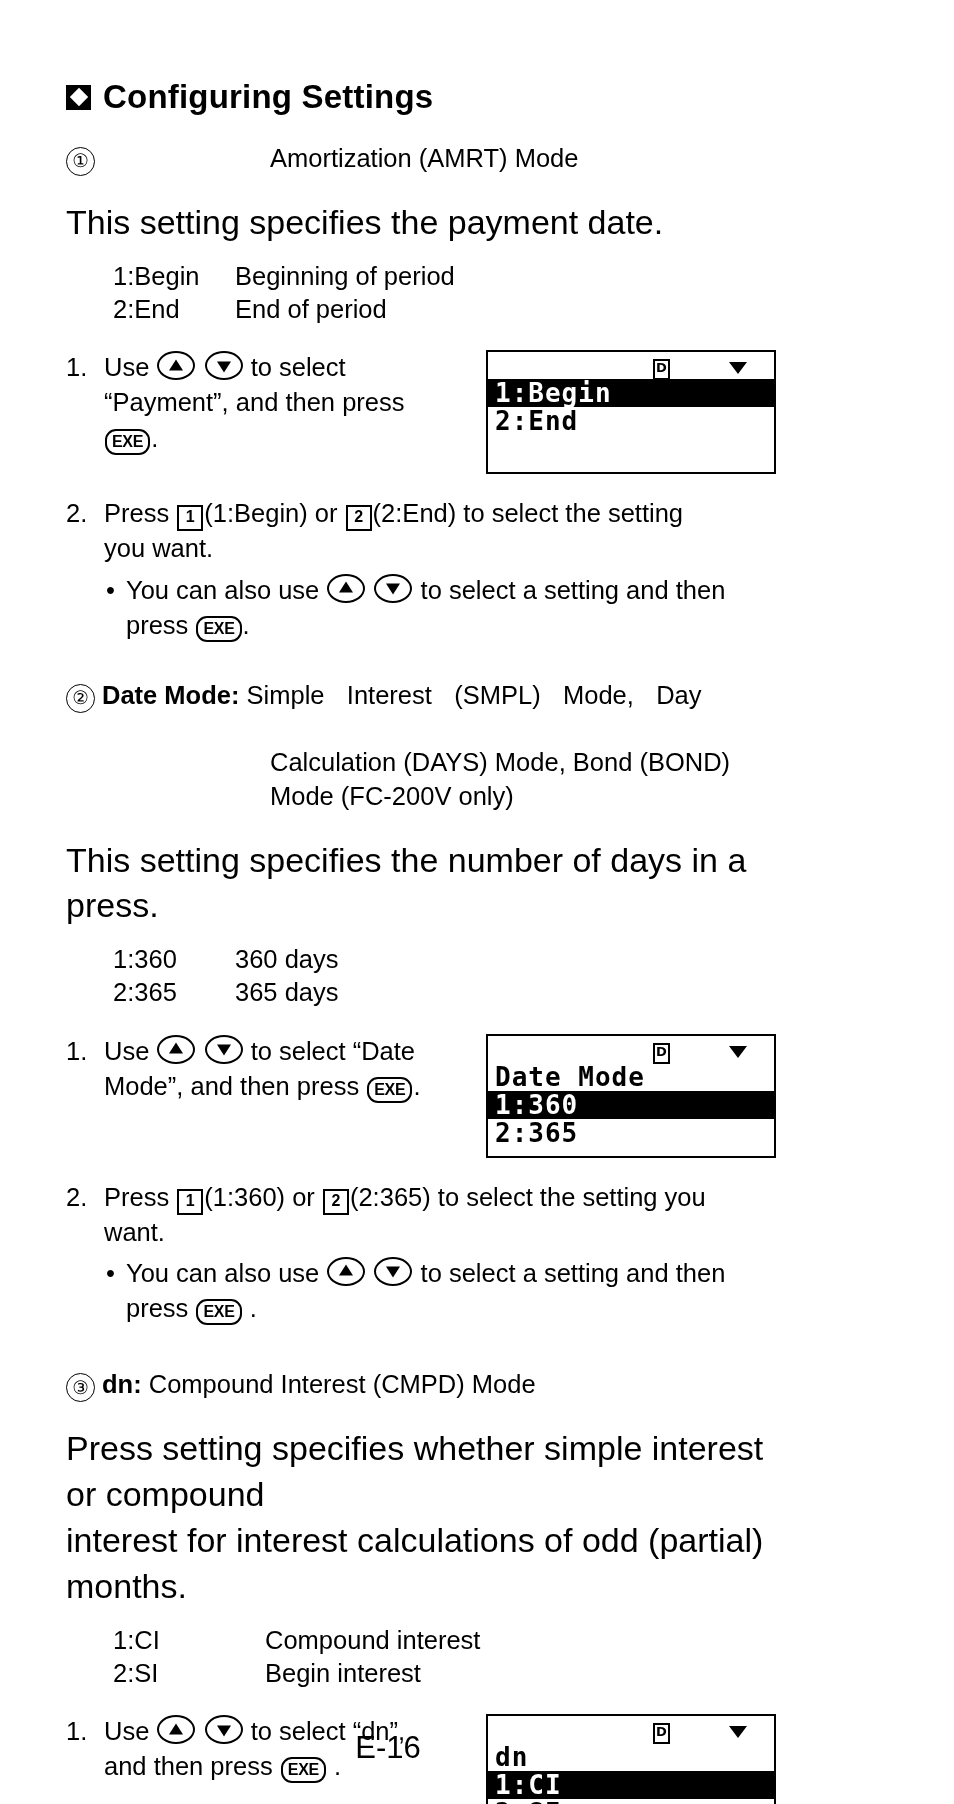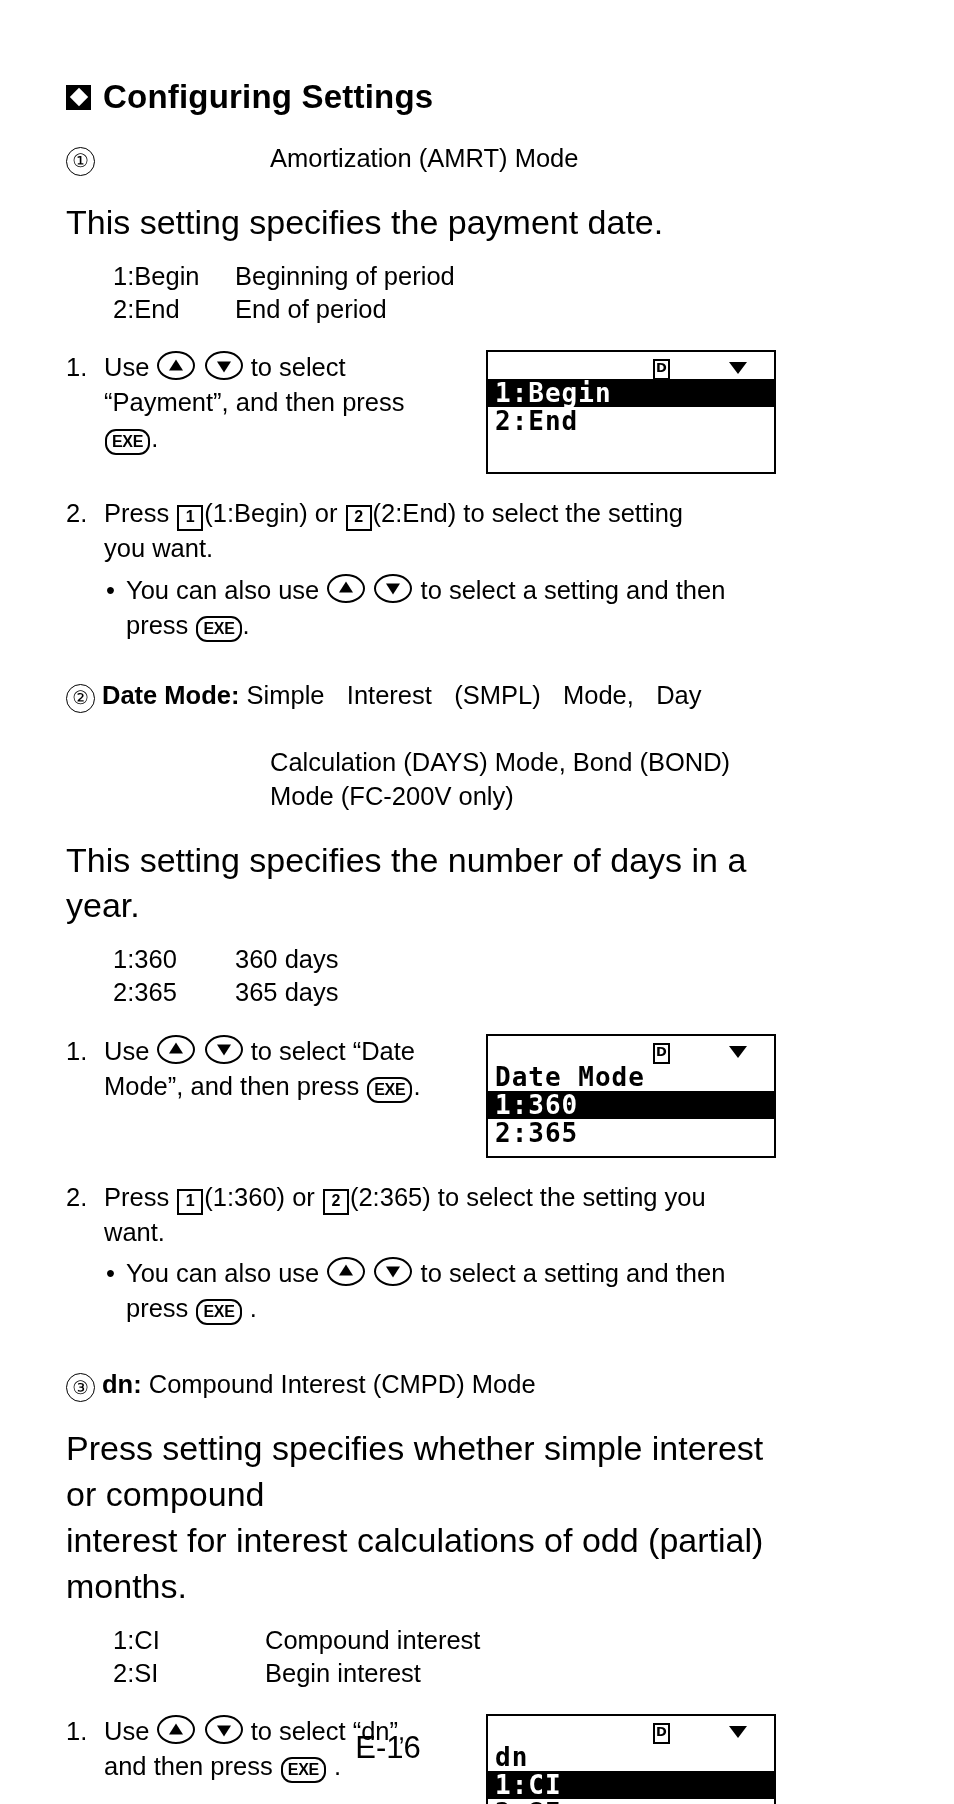--- a/index.html
+++ b/index.html
@@ -370,21 +370,21 @@
       <div class="sec-body">
         <div>
           <span class="sec-label">Date Mode:</span>
           <span class="sec-desc-justify" style="display:inline-block;width:455px;vertical-align:top;">Simple Interest (SMPL) Mode, Day</span>
         </div>
         <div class="hang-ind">Calculation (DAYS) Mode, Bond (BOND)</div>
         <div class="hang-ind">Mode (FC-200V only)</div>
       </div>
     </div>
 
-    <div class="para">This setting specifies the number of days in a year.</div>
+    <div class="para">This setting specifies the number of days in a press.</div>
 
     <div class="optlist">
       <div class="optrow">
         <span class="optkey">1:360</span>
         <span class="optval">360 days</span>
       </div>
       <div class="optrow">
         <span class="optkey">2:365</span>
         <span class="optval">365 days</span>
       </div>

